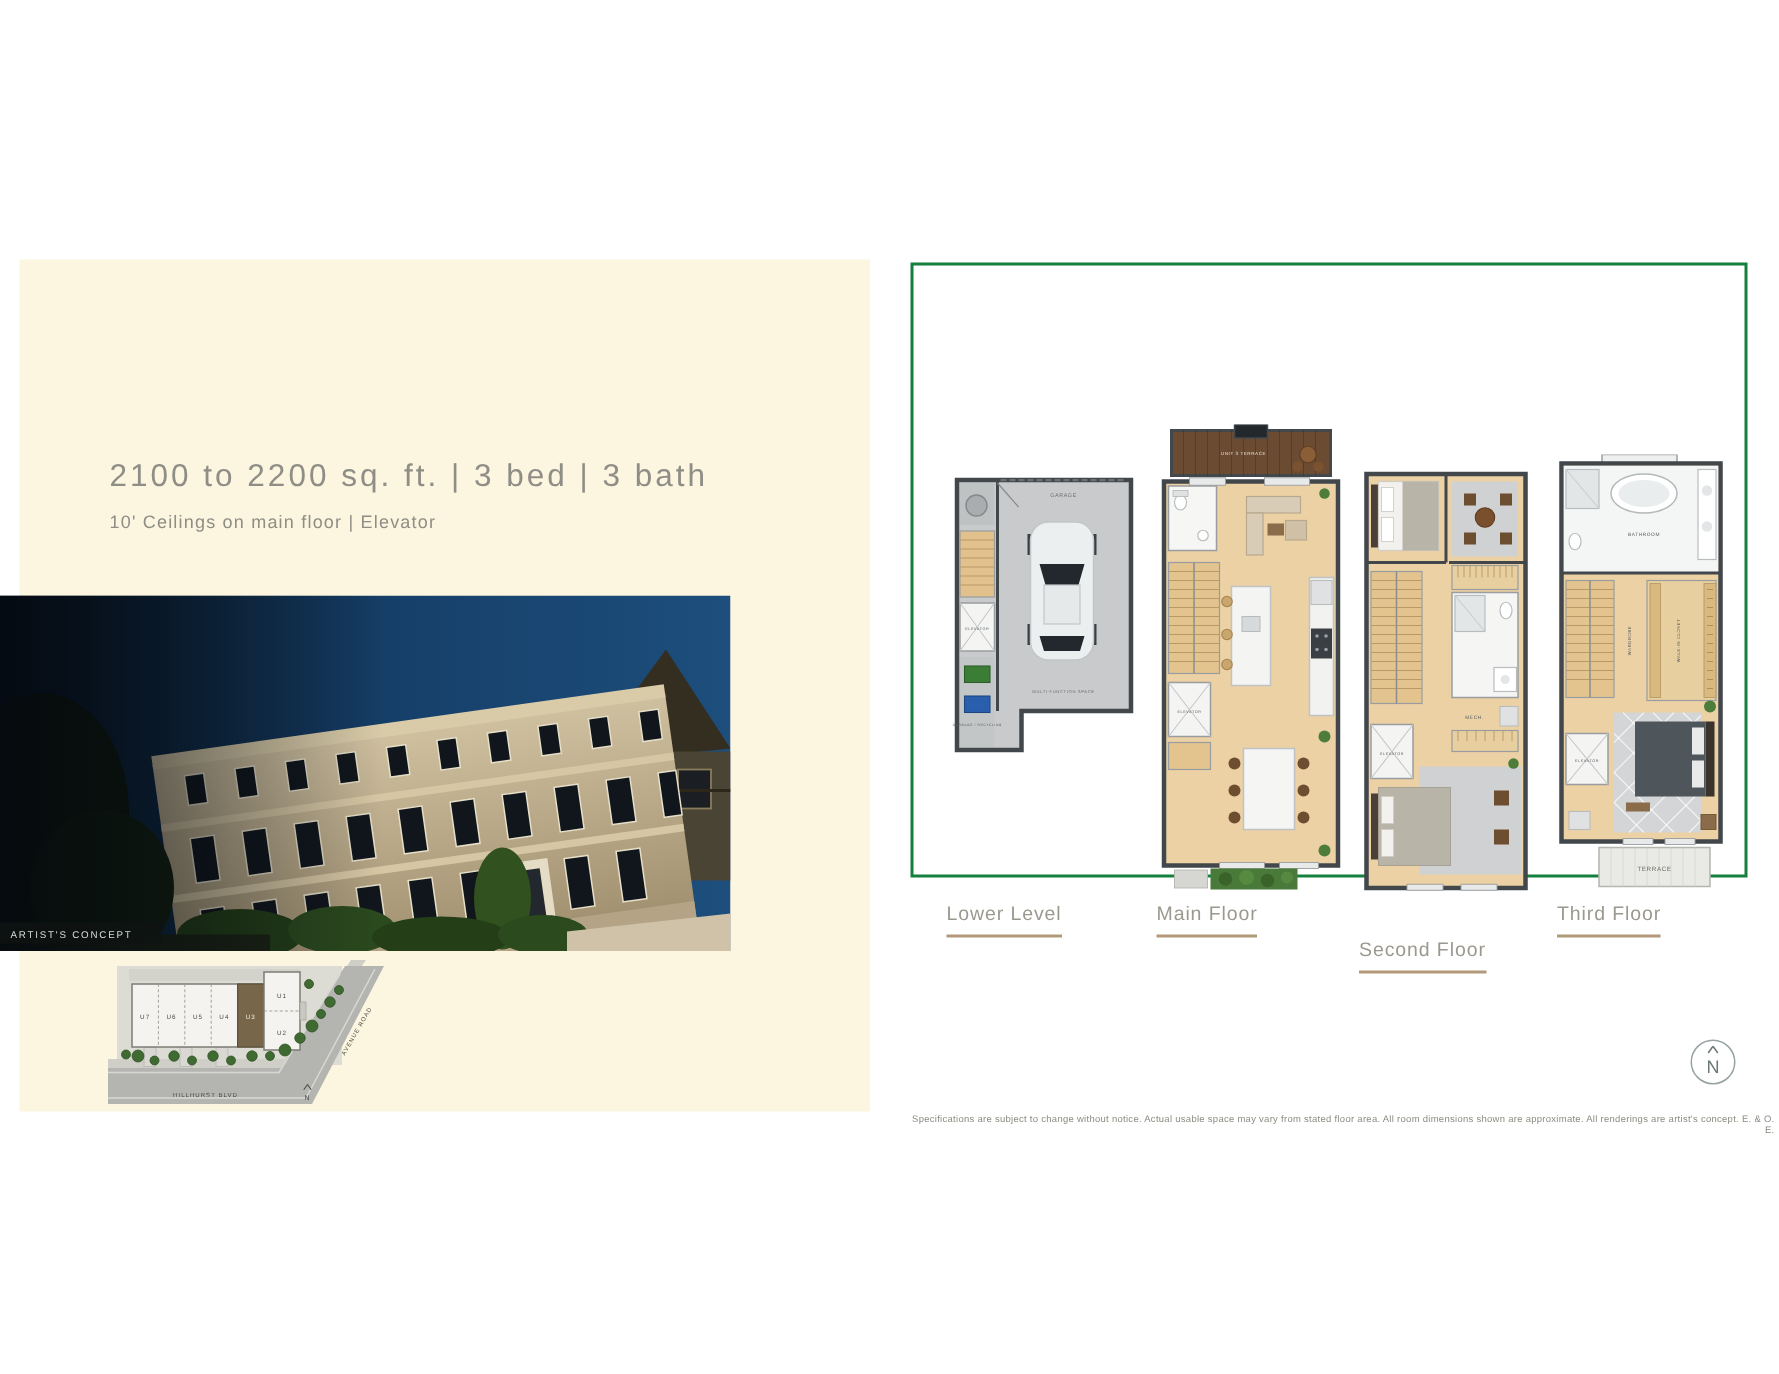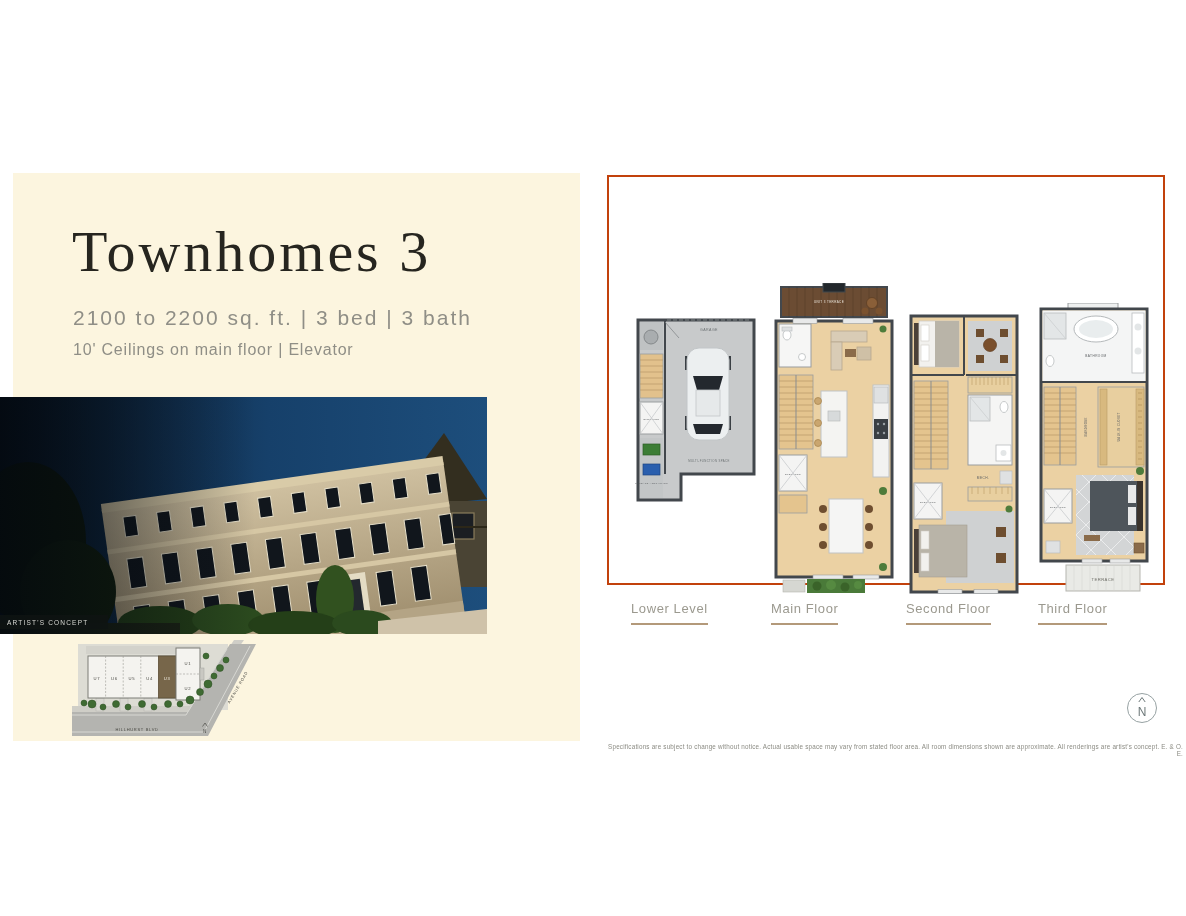--- a/index.html
+++ b/index.html
@@ -3,53 +3,52 @@
 <meta charset="utf-8">
 <style>
   html,body{margin:0;padding:0;background:#ffffff;}
   .page{position:relative;width:1186px;height:916px;background:#ffffff;overflow:hidden;
         font-family:"Liberation Sans",sans-serif;}
   
   .cream{position:absolute;left:13px;top:173px;width:567px;height:568px;background:#fcf5df;}
   .title{position:absolute;left:72px;top:218px;font-family:"Liberation Serif",serif;
          font-size:58px;font-weight:400;color:#26251f;letter-spacing:3px;}
   .specs{position:absolute;left:73px;top:306px;font-size:21px;color:#8f8e86;letter-spacing:2px;}
-  .det1{position:absolute;left:73px;top:341px;font-size:16px;color:#8f8e86;letter-spacing:.8px;}
+  .det1{position:absolute;left:73px;top:341px;font-size:12px;color:#8f8e86;letter-spacing:.8px;}
   .det2{position:absolute;left:73px;top:359px;font-size:11.5px;color:#8f8e86;letter-spacing:.8px;}
   .photo{position:absolute;left:0;top:397px;width:487px;height:237px;}
   .siteplan{position:absolute;left:72px;top:640px;width:190px;height:105px;}
   
   .panel{position:absolute;left:607px;top:175px;width:558px;height:410px;background:#ffffff;
-         border:2px solid #c2410c;box-sizing:border-box;padding-left:32px;}
+         border:2px solid #15803d;box-sizing:border-box;padding-left:32px;}
   .plan{position:absolute;}
   .plan-lower {left:26px; top:136px;width:122px;height:194px;}
   .plan-main  {left:164px;top:106px;width:122px;height:312px;}
   .plan-second{left:299px;top:136px;width:112px;height:282px;}
   .plan-third {left:429px;top:126px;width:112px;height:292px;}
   .floor-tab{position:absolute;top:424px;font-size:13px;color:#9b998f;letter-spacing:.6px;
              padding-bottom:7px;border-bottom:2px solid #b3997a;cursor:pointer;}
-  .tab0{left:22px;} .tab1{left:162px;} .tab2{left:297px;} .tab3{left:429px;}
+  .tab0{left:22px;} .tab1{left:162px;} .tab2{left:297px;margin-top:24px;} .tab3{left:429px;}
   .compass{position:absolute;left:514px;top:512px;width:38px;height:38px;}
   .disclaimer{position:absolute;top:743px;right:3px;width:580px;text-align:right;
               font-size:6.3px;color:#8b8b83;letter-spacing:.2px;}
   
   .ptxt{fill:#5d6063;font-size:3.2px;font-family:"Liberation Sans",sans-serif;
         letter-spacing:.4px;text-anchor:middle;}
   .ptxt-w{fill:#e9e4da;font-size:3px;font-family:"Liberation Sans",sans-serif;
           letter-spacing:.4px;text-anchor:middle;}
   .stx{fill:#4a4a45;font-size:4.2px;font-family:"Liberation Sans",sans-serif;
        letter-spacing:.7px;text-anchor:middle;}
 </style>
 </head>
 <body>
 
 <div class="page">
 
   <div class="cream"></div>
-  <div class="title">Townhomes 3</div>
   <div class="specs">2100 to 2200 sq. ft.  |  3 bed  |  3 bath</div>
   <div class="det1">10' Ceilings on main floor  |  Elevator</div>
 
   <svg class="photo" viewBox="0 0 487 237">
     <defs>
       <linearGradient id="sky" x1="0" y1="0" x2="1" y2="0">
         <stop offset="0" stop-color="#0a1828"></stop>
           <stop offset=".55" stop-color="#16406a"></stop>
         <stop offset="1" stop-color="#1d4e7c"></stop>
       </linearGradient>

